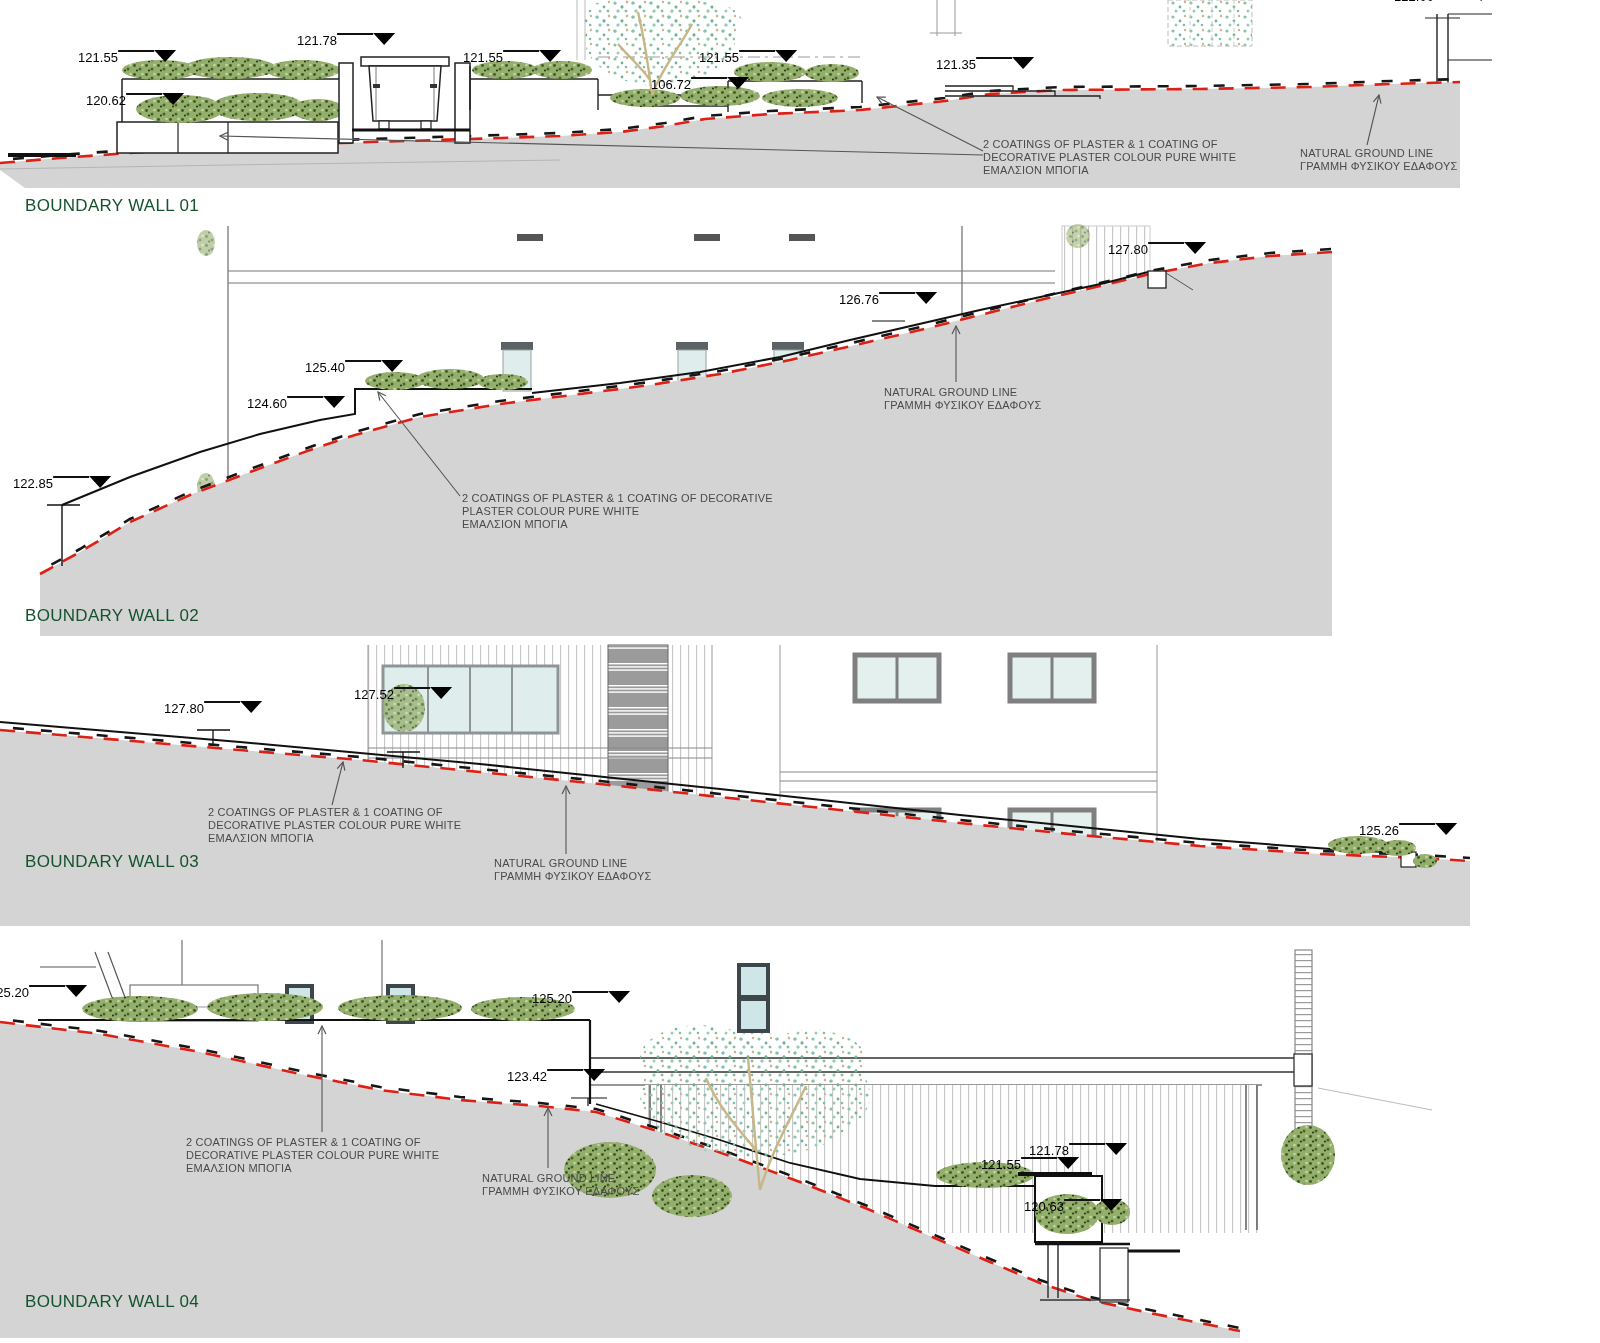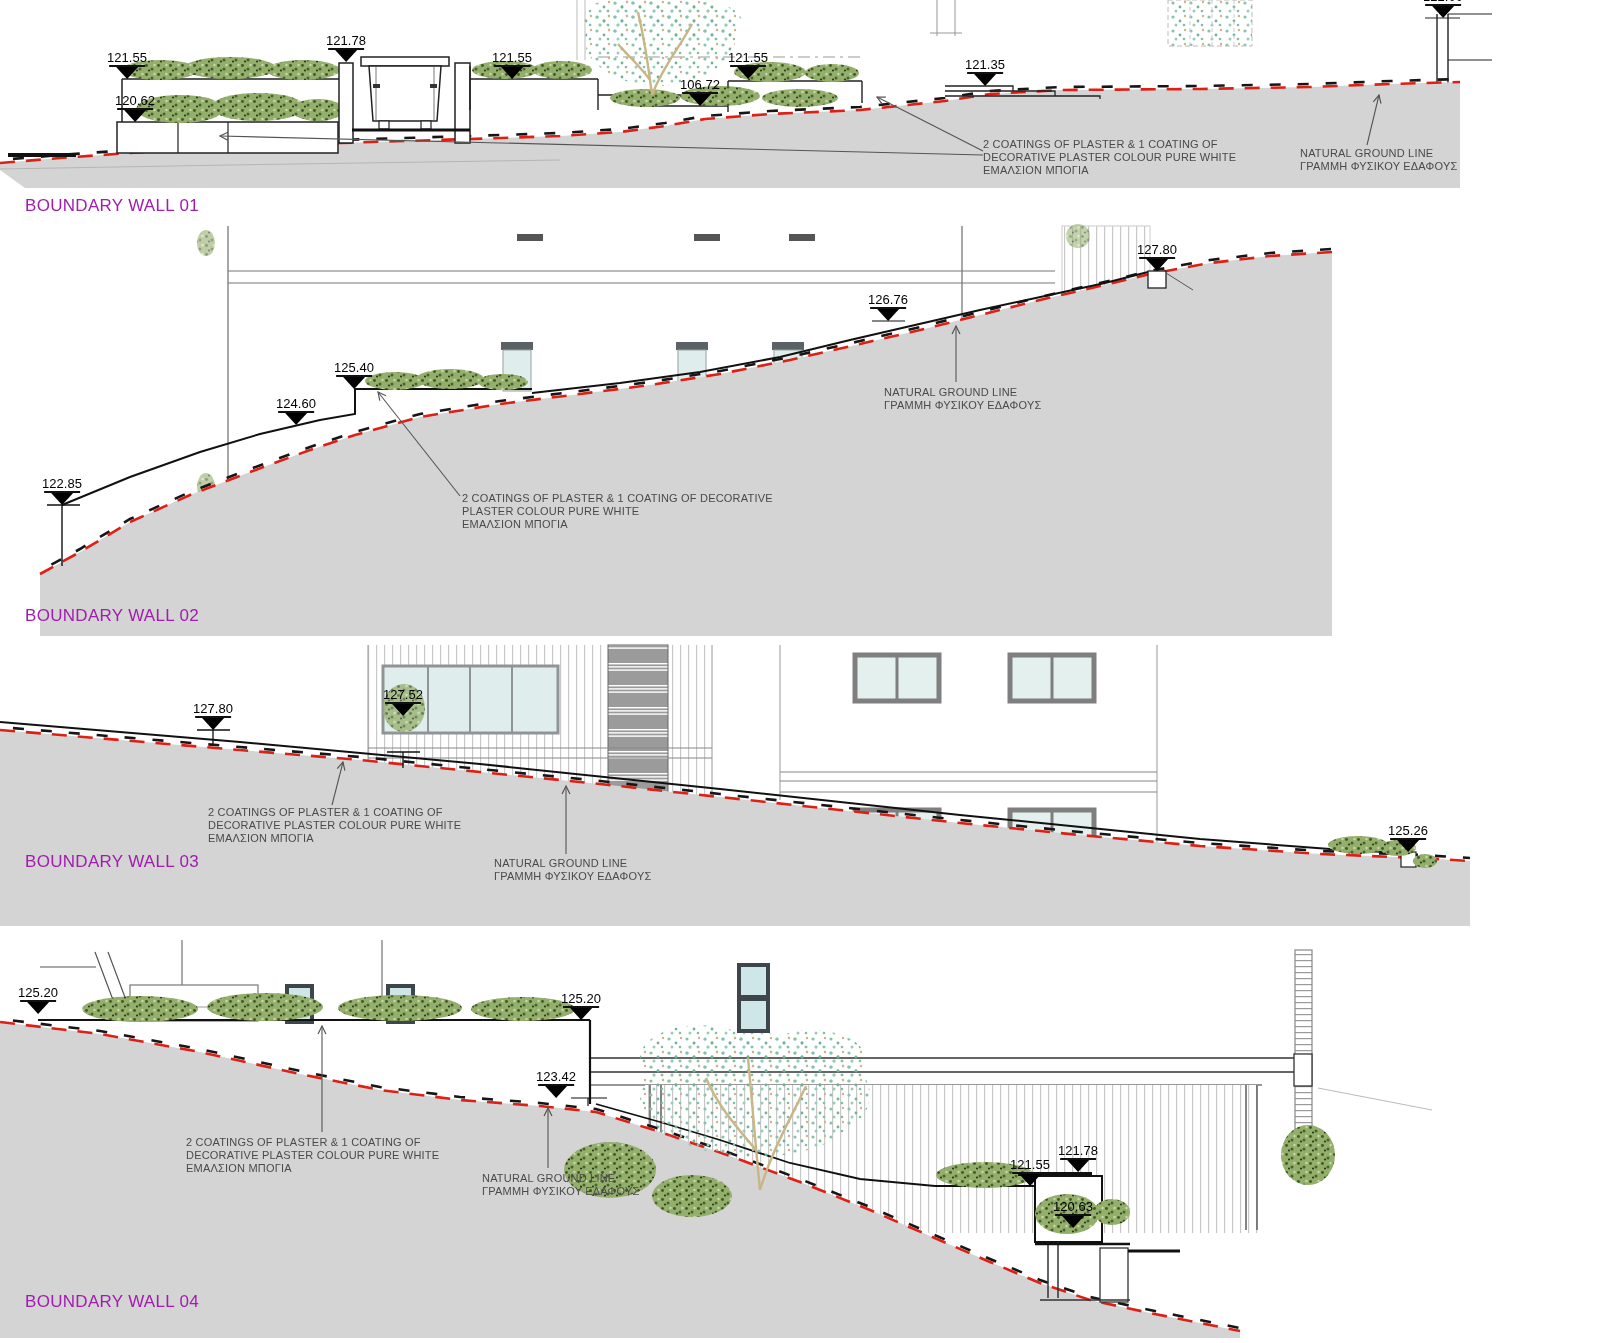--- a/index.html
+++ b/index.html
@@ -1,27 +1,27 @@
 <!DOCTYPE html>
 <html><head>
 <meta charset="utf-8">
 <style>
   html,body{margin:0;padding:0;background:#fff;}
   .page{position:relative;width:1600px;height:1343px;background:#ffffff;overflow:hidden;
         font-family:"Liberation Sans",sans-serif;}
   .page svg.draw{position:absolute;left:0;top:0;}
-  .marker{position:absolute;display:flex;flex-direction:column;align-items:center;
+  .marker{position:absolute;display:flex;flex-direction:row;align-items:flex-start;
           transform:translateX(-50%);}
   .mlbl{font-size:13px;line-height:15px;color:#000;white-space:nowrap;}
   .mtick{width:36px;height:2px;background:#111;}
   .mtri{width:0;height:0;border-left:11px solid transparent;border-right:11px solid transparent;
         border-top:12px solid #000;}
   .ann{position:absolute;font-size:11px;line-height:13px;color:#4a4a4a;white-space:pre-line;
        letter-spacing:.2px;}
-  .title{position:absolute;font-size:17px;color:#a21caf;letter-spacing:.3px;}
+  .title{position:absolute;font-size:17px;color:#14532d;letter-spacing:.3px;}
 </style>
 </head>
 <body>
 
 <div class="page">
 
 <svg width="0" height="0" style="position:absolute">
 <defs>
   <pattern id="bushP" width="12" height="9" patternUnits="userSpaceOnUse">
     <rect width="12" height="9" fill="#94ae6b"></rect>

